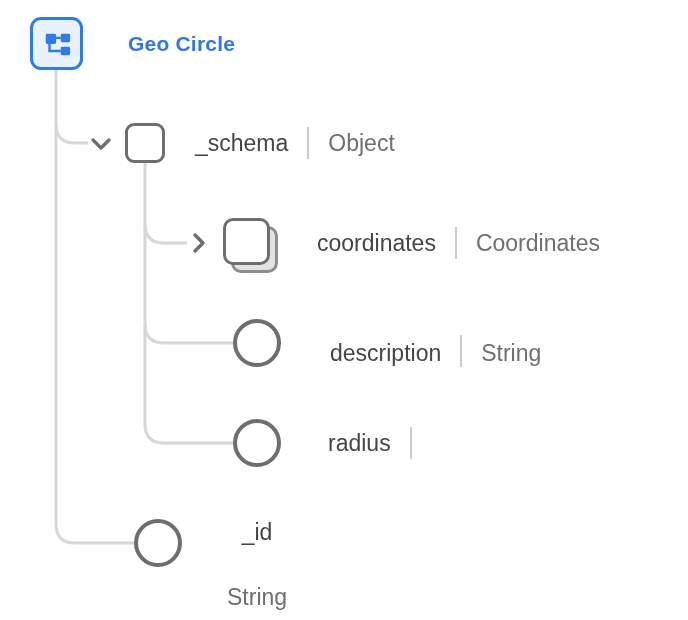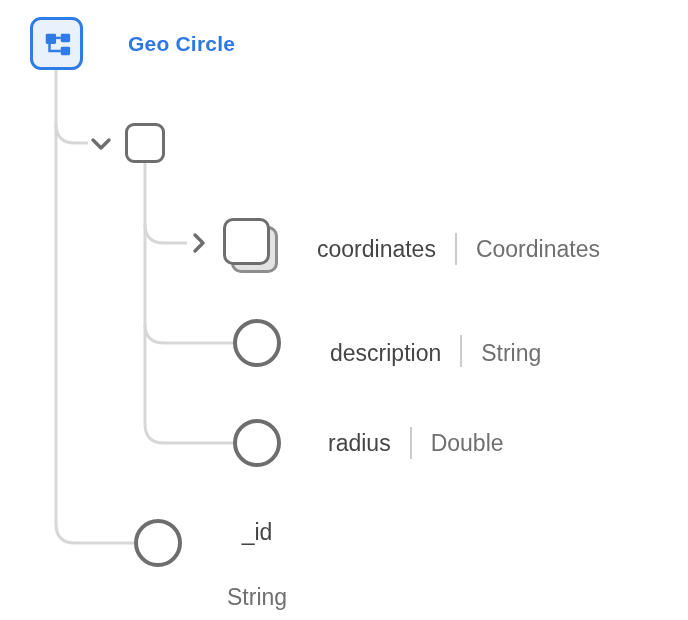--- a/index.html
+++ b/index.html
@@ -107,21 +107,21 @@
   .row-label .type {
     font-size: 23px;
     color: #6f6f6f;
   }
   .row-label .vdiv {
     width: 2px;
     height: 32px;
     background: #cbcbcb;
   }
   .lbl-schema  { left: 195px; top: 119px; }
-  .lbl-coords  { left: 317px; top: 225px; }
+  .lbl-coords  { left: 317px; top: 219px; }
   .lbl-desc    { left: 330px; top: 319px; align-items: flex-end; }
   .lbl-radius  { left: 328px; top: 419px; justify-content: center; }
   .lbl-id      { left: 227px; top: 519px; flex-direction: column; }
 </style>
 </head>
 <body>
 
 <div class="canvas">
 
   <svg class="connectors" viewBox="0 0 688 620" xmlns="http://www.w3.org/2000/svg">
@@ -159,37 +159,41 @@
 
   <div class="stack-node">
     <div class="back"></div>
     <div class="front"></div>
   </div>
 
   <div class="circle-node circle-desc"></div>
   <div class="circle-node circle-radius"></div>
   <div class="circle-node circle-id"></div>
 
+  <div class="row-label lbl-schema">
+    <span class="name">_schema</span>
+    <span class="vdiv"></span>
+    <span class="type">Object</span>
+  </div>
 
   <div class="row-label lbl-coords">
     <span class="name">coordinates</span>
     <span class="vdiv"></span>
     <span class="type">Coordinates</span>
   </div>
 
   <div class="row-label lbl-desc">
     <span class="name">description</span>
     <span class="vdiv"></span>
     <span class="type">String</span>
   </div>
 
   <div class="row-label lbl-radius">
     <span class="name">radius</span>
     <span class="vdiv"></span>
-    <span class="type">Double</span>
   </div>
 
   <div class="row-label lbl-id">
     <span class="name">_id</span>
     <span class="vdiv"></span>
     <span class="type">String</span>
   </div>
 
 </div>
 

